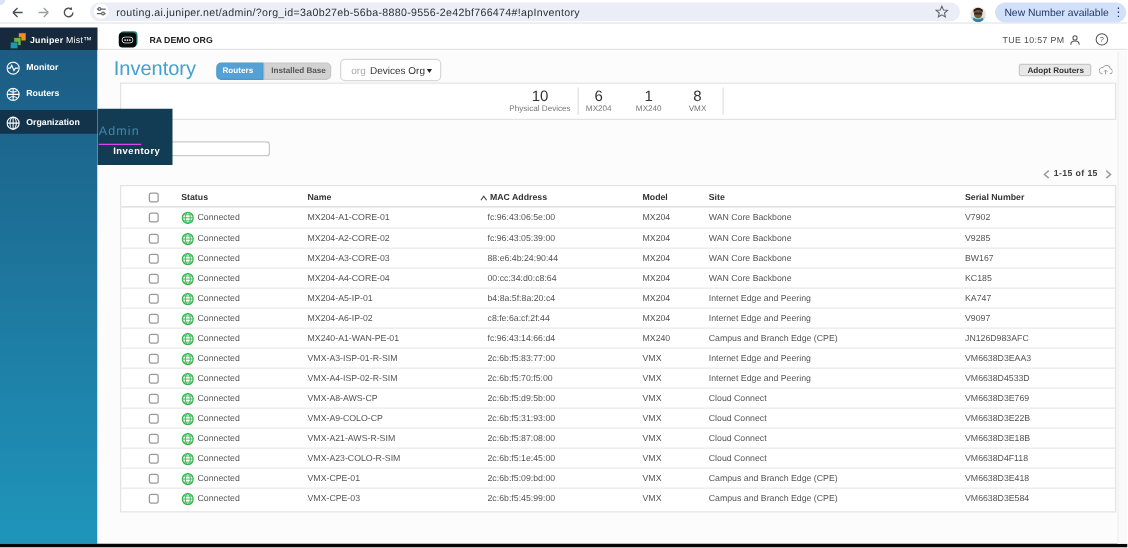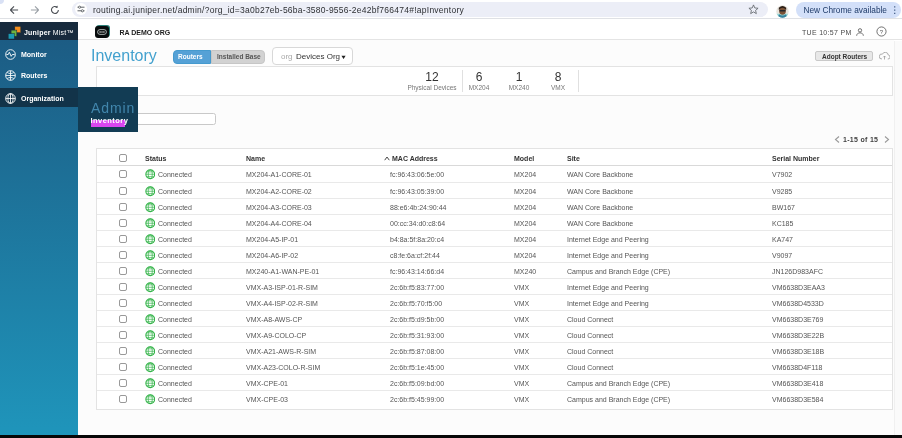--- a/index.html
+++ b/index.html
@@ -24,21 +24,21 @@
     <path d="M8.3 0.6 L8.3 3.1 L5.8 3.1 Z" fill="#4b4f55"></path>
   </svg>
 
 <div class="abs" style="left:71.5px;top:1.5px;width:696px;height:15px;background:#eceef7;border-radius:7.5px"></div>
 <div class="abs" style="left:75px;top:3px;width:12px;height:12px;background:#fff;border-radius:50%"></div>
 <svg class="abs" style="left:77px;top:5px" width="8" height="8" viewBox="0 0 8 8">
     <path d="M0.5 2.2 H7.5 M0.5 5.8 H7.5" stroke="#5f6368" stroke-width="1"></path>
     <circle cx="2.6" cy="2.2" r="1.1" fill="#fff" stroke="#5f6368" stroke-width="0.9"></circle>
     <circle cx="5.4" cy="5.8" r="1.1" fill="#fff" stroke="#5f6368" stroke-width="0.9"></circle>
   </svg>
-<div class="abs" style="left:93px;top:4.5px;font-size:8.5px;color:#2d2f33;letter-spacing:0.25px">routing.ai.juniper.net/admin/?org_id=3a0b27eb-56ba-3580-9556-2e42bf766474#!apInventory</div>
+<div class="abs" style="left:93px;top:4.5px;font-size:8.5px;color:#2d2f33;letter-spacing:0.25px">routing.ai.juniper.net/admin/?org_id=3a0b27eb-56ba-8880-9556-2e42bf766474#!apInventory</div>
 
 <svg class="abs" style="left:748px;top:4px" width="11" height="11" viewBox="0 0 24 24">
     <path d="M12 17.27L18.18 21l-1.64-7.03L22 9.24l-7.19-.61L12 2 9.19 8.63 2 9.24l5.46 4.73L5.82 21z" fill="none" stroke="#5f6368" stroke-width="1.8"></path>
   </svg>
 
 <svg class="abs" style="left:776px;top:5px" width="13" height="13" viewBox="0 0 13 13">
     <defs>
       <clipPath id="avc">
         <circle cx="6.5" cy="6.5" r="6.2"></circle>
       </clipPath>
@@ -47,21 +47,21 @@
       <rect width="13" height="13" fill="#e8e4dd"></rect>
       <rect x="0" y="8.8" width="13" height="4.2" fill="#9adbd9"></rect>
       <ellipse cx="6.5" cy="5.8" rx="3.4" ry="4" fill="#7a5236"></ellipse>
       <path d="M2.8 5 q3.7 -4.4 7.4 0 l0 -2.2 q-3.7 -3.4 -7.4 0 Z" fill="#2a1e16"></path>
       <rect x="3.4" y="5" width="6.2" height="1.6" rx="0.8" fill="#26282c"></rect>
       <path d="M3 9.2 q3.5 2.4 7 0 l1.4 3.8 l-9.8 0 Z" fill="#35809c"></path>
     </g>
   </svg>
 
 <div class="abs" style="left:796px;top:1.5px;width:105px;height:16px;background:#d3e0f9;border-radius:8px"></div>
-<div class="abs" style="left:803.5px;top:4.5px;font-size:8.3px;color:#1e3a68">New Chrome available</div>
+<div class="abs" style="left:803.5px;top:4.5px;font-size:8.3px;color:#1e3a68">New Number available</div>
 <div class="abs" style="left:890px;top:3.5px;font-size:9.5px;color:#1e3a68">⋮</div>
 
 <div class="abs" style="left:0;top:19px;width:902px;height:21px;background:#fff;border-bottom:1px solid #e4e4e4"></div>
 
 <div class="abs" style="left:0;top:22px;width:78px;height:18px;background:#172a3d"></div>
 <svg class="abs" style="left:8px;top:25.5px" width="14" height="14" viewBox="0 0 14 14">
 <rect x="6.8" y="0.3" width="6" height="6.4" fill="#f78f1e" stroke="#172a3d" stroke-width="0.5"></rect>
 <rect x="3.1" y="4.1" width="5.7" height="6.2" fill="#6cb33f" stroke="#172a3d" stroke-width="0.5"></rect>
 <rect x="0.2" y="7.7" width="6.1" height="5.3" fill="#1b9ab2" stroke="#172a3d" stroke-width="0.5"></rect>
 </svg>
@@ -121,21 +121,21 @@
 <div class="abs" style="left:340px;top:53.5px;font-size:5.5px;color:#222;transform:scaleX(1.3);transform-origin:left">▼</div>
 
 <div class="abs" style="left:815px;top:51px;width:58px;height:10px;background:#e8e8e8;border:1px solid #c9c9c9;border-radius:2px"></div>
 <div class="abs" style="left:822px;top:53px;font-size:6.5px;font-weight:bold;color:#333">Adopt Routers</div>
 <svg class="abs" style="left:879px;top:52px" width="11" height="8" viewBox="0 0 22 16">
     <path d="M6 14 a5 5 0 1 1 1-9.8 a6 6 0 0 1 11.5 1.8 a4 4 0 0 1-1 8" fill="none" stroke="#999" stroke-width="1.6"></path>
     <path d="M11 15 V8 M8.5 10.5 L11 8 L13.5 10.5" fill="none" stroke="#999" stroke-width="1.6"></path>
   </svg>
 
 <div class="abs" style="left:96px;top:66px;width:797px;height:30px;background:#fff;border:1px solid #e3e3e3"></div>
-<div class="abs" style="left:402px;top:70px;width:60px;text-align:center;font-size:12px;color:#333">12</div>
+<div class="abs" style="left:402px;top:70px;width:60px;text-align:center;font-size:12px;color:#333">10</div>
 <div class="abs" style="left:392px;top:84px;width:80px;text-align:center;font-size:6.5px;color:#777">Physical Devices</div>
 <div class="abs" style="left:462px;top:70px;width:1px;height:22px;background:#e0e0e0"></div>
 <div class="abs" style="left:449px;top:70px;width:60px;text-align:center;font-size:12px;color:#333">6</div>
 <div class="abs" style="left:449px;top:84px;width:60px;text-align:center;font-size:6.5px;color:#777">MX204</div>
 <div class="abs" style="left:489px;top:70px;width:60px;text-align:center;font-size:12px;color:#333">1</div>
 <div class="abs" style="left:489px;top:84px;width:60px;text-align:center;font-size:6.5px;color:#777">MX240</div>
 <div class="abs" style="left:528px;top:70px;width:60px;text-align:center;font-size:12px;color:#333">8</div>
 <div class="abs" style="left:528px;top:84px;width:60px;text-align:center;font-size:6.5px;color:#777">VMX</div>
 <div class="abs" style="left:578px;top:70px;width:1px;height:22px;background:#e0e0e0"></div>
 
@@ -368,18 +368,18 @@
       <div style="position:absolute;left:61px;top:5px;font-size:7px;color:#555">Connected</div>
       <div style="position:absolute;left:149px;top:5px;font-size:7px;color:#555">VMX-CPE-03</div>
       <div style="position:absolute;left:293px;top:5px;font-size:7px;color:#555">2c:6b:f5:45:99:00</div>
       <div style="position:absolute;left:417px;top:5px;font-size:7px;color:#555">VMX</div>
       <div style="position:absolute;left:470px;top:5px;font-size:7px;color:#555">Campus and Branch Edge (CPE)</div>
       <div style="position:absolute;left:675px;top:5px;font-size:7px;color:#555">VM6638D3E584</div>
     </div>
 </div>
 
 <div class="abs" style="left:78px;top:87px;width:60px;height:45px;background:#123c54"></div>
-<div class="abs" style="left:91px;top:100px;font-size:14px;color:#4186ac;letter-spacing:0.9px;border-bottom:7px solid #d946ef;padding-bottom:3.5px;width:34px">Admin</div>
+<div class="abs" style="left:79px;top:100px;font-size:10px;color:#4186ac;letter-spacing:0.9px;border-bottom:1px solid #d946ef;padding-bottom:3.5px;width:34px">Admin</div>
 <div class="abs" style="left:90.5px;top:115.8px;font-size:7.5px;font-weight:bold;color:#fff;letter-spacing:0.45px">Inventory</div>
 
 <div class="abs" style="left:0;top:434.5px;width:902px;height:3.5px;background:#070707"></div>
 
 <div class="abs" style="left:894px;top:41px;width:8px;height:393.5px;background:#fafafa;border-left:1px solid #f0f0f0"></div>
 
 </body></html>

